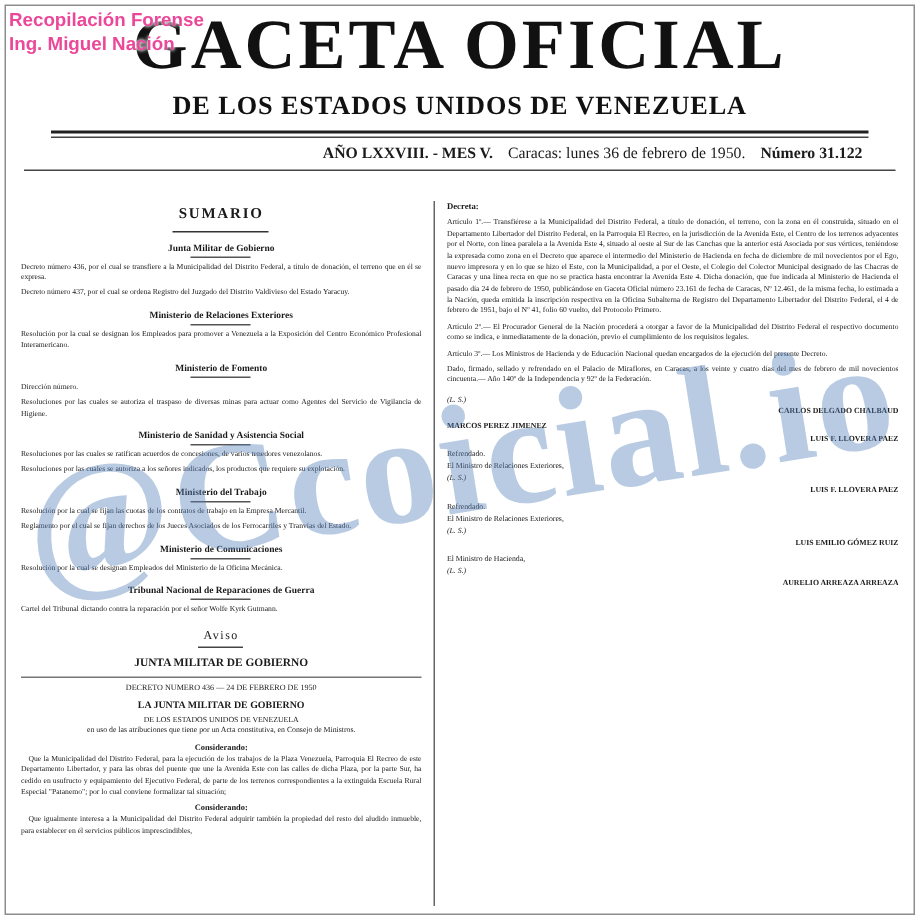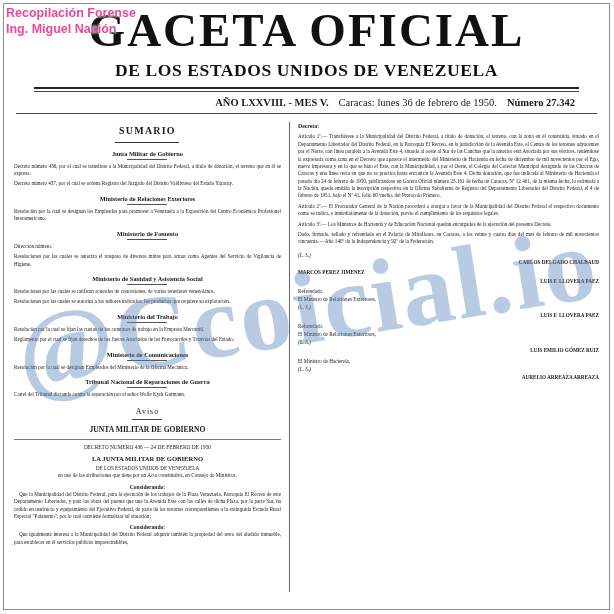--- a/index.html
+++ b/index.html
@@ -108,21 +108,21 @@
   }
   .issueline .mid { font-weight: normal; }
   .rule-after-issue {
     border-top: 1px solid #444;
     margin: 5px 12px 0 12px;
   }
 
   
   .cols {
     display: flex;
-    margin-top: 8px;
+    margin-top: 20px;
     height: 470px;
     padding: 0 10px;
   }
   .col {
     position: relative;
     font-size: 5.1px;
     line-height: 1.45;
     text-align: justify;
     overflow: hidden;
   }
@@ -205,21 +205,21 @@
     <div class="masthead">
       <div class="title">GACETA OFICIAL</div>
       <div class="subtitle">DE LOS ESTADOS UNIDOS DE VENEZUELA</div>
     </div>
     <div class="rule-thick"></div>
     <div class="rule-thin"></div>
 
     <div class="issueline">
       <span>AÑO LXXVIII. - MES V.</span>
       <span class="mid">Caracas: lunes 36 de febrero de 1950.</span>
-      <span>Número 27.342</span>
+      <span>Número 31.122</span>
     </div>
     <div class="rule-after-issue"></div>
 
     <div class="cols">
 
       <div class="col col-left">
 
         <div class="sec-head">SUMARIO</div>
         <div class="sec-head-underline"></div>
 

